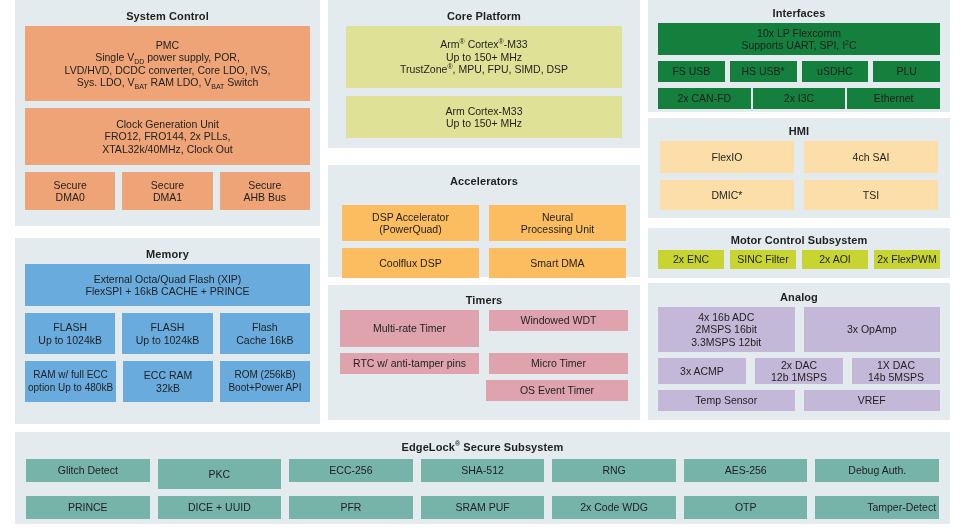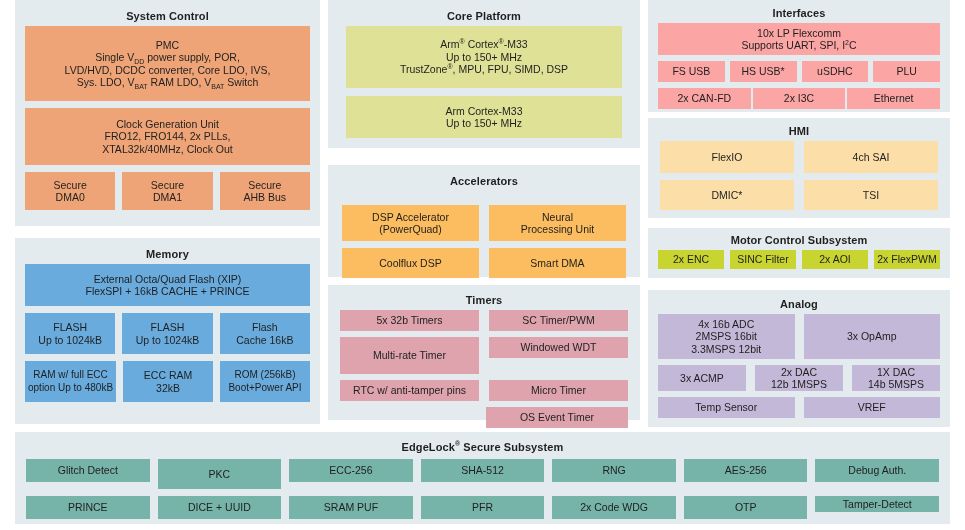--- a/index.html
+++ b/index.html
@@ -44,21 +44,21 @@
   }
   sup{font-size:7px;vertical-align:super;line-height:0;}
   sub{font-size:7px;vertical-align:sub;line-height:0;}
 
   
   .c-orange{background:#eea477;}
   .c-blue{background:#6aabdd;}
   .c-olive{background:#dfe196;}
   .c-amber{background:#fbbd5f;}
   .c-pink{background:#dea3ad;}
-  .c-lblue{background:#fca5a5;}
+  .c-lblue{background:#15803d;}
   .c-peach{background:#fcdfa8;}
   .c-lime{background:#c8d430;}
   .c-purple{background:#c4b8d8;}
   .c-teal{background:#76b3a8;}
 </style>
 </head>
 <body>
 
 <div class="canvas">
 
@@ -177,28 +177,20 @@
           <span>Smart DMA</span>
         </div>
       </div>
     </div>
   </div>
 
   <div class="panel" style="left:328px;top:285px;width:312px;height:135px;">
     <div class="panel-title" style="padding-top:10px;">Timers</div>
     <div class="blocks" style="top:25px;left:12px;right:12px;">
       <div class="row" style="gap:10px;margin-bottom:6px;">
-        <div class="blk c-pink" style="height:21px;">
-          <span>5x 32b Timers</span>
-        </div>
-        <div class="blk c-pink" style="height:21px;">
-          <span>SC Timer/PWM</span>
-        </div>
-      </div>
-      <div class="row" style="gap:10px;margin-bottom:6px;">
         <div class="blk c-pink" style="height:37px;">
           <span>Multi-rate Timer</span>
         </div>
         <div class="blk c-pink" style="height:21px;">
           <span>Windowed WDT</span>
         </div>
       </div>
       <div class="row" style="gap:10px;margin-bottom:6px;">
         <div class="blk c-pink" style="height:21px;">
           <span>RTC w/ anti-tamper pins</span>
@@ -288,21 +280,21 @@
         <div class="blk c-lime" style="height:19px;">
           <span>2x AOI</span>
         </div>
         <div class="blk c-lime" style="height:19px;">
           <span>2x FlexPWM</span>
         </div>
       </div>
     </div>
   </div>
 
-  <div class="panel" style="left:648px;top:290px;width:302px;height:137px;">
+  <div class="panel" style="left:648px;top:283px;width:302px;height:137px;">
     <div class="panel-title" style="padding-top:9px;">Analog</div>
     <div class="blocks" style="top:24px;left:10px;right:10px;">
       <div class="row" style="gap:9px;margin-bottom:6px;">
         <div class="blk c-purple" style="height:45px;">
           <span>4x 16b ADC</span>
           <span>2MSPS 16bit</span>
           <span>3.3MSPS 12bit</span>
         </div>
         <div class="blk c-purple" style="height:45px;">
           <span>3x OpAmp</span>
@@ -359,31 +351,31 @@
         </div>
       </div>
       <div class="row" style="gap:8px;">
         <div class="blk c-teal" style="height:23px;">
           <span>PRINCE</span>
         </div>
         <div class="blk c-teal" style="height:23px;">
           <span>DICE + UUID</span>
         </div>
         <div class="blk c-teal" style="height:23px;">
+          <span>PFR</span>
+        </div>
+        <div class="blk c-teal" style="height:23px;">
           <span>SRAM PUF</span>
         </div>
         <div class="blk c-teal" style="height:23px;">
-          <span>PFR</span>
-        </div>
-        <div class="blk c-teal" style="height:23px;">
           <span>2x Code WDG</span>
         </div>
         <div class="blk c-teal" style="height:23px;">
           <span>OTP</span>
         </div>
-        <div class="blk c-teal" style="height:16px;">
+        <div class="blk c-teal" style="height:23px;align-items:flex-end;">
           <span>Tamper-Detect</span>
         </div>
       </div>
     </div>
   </div>
 
 </div>
 
 </body></html>

